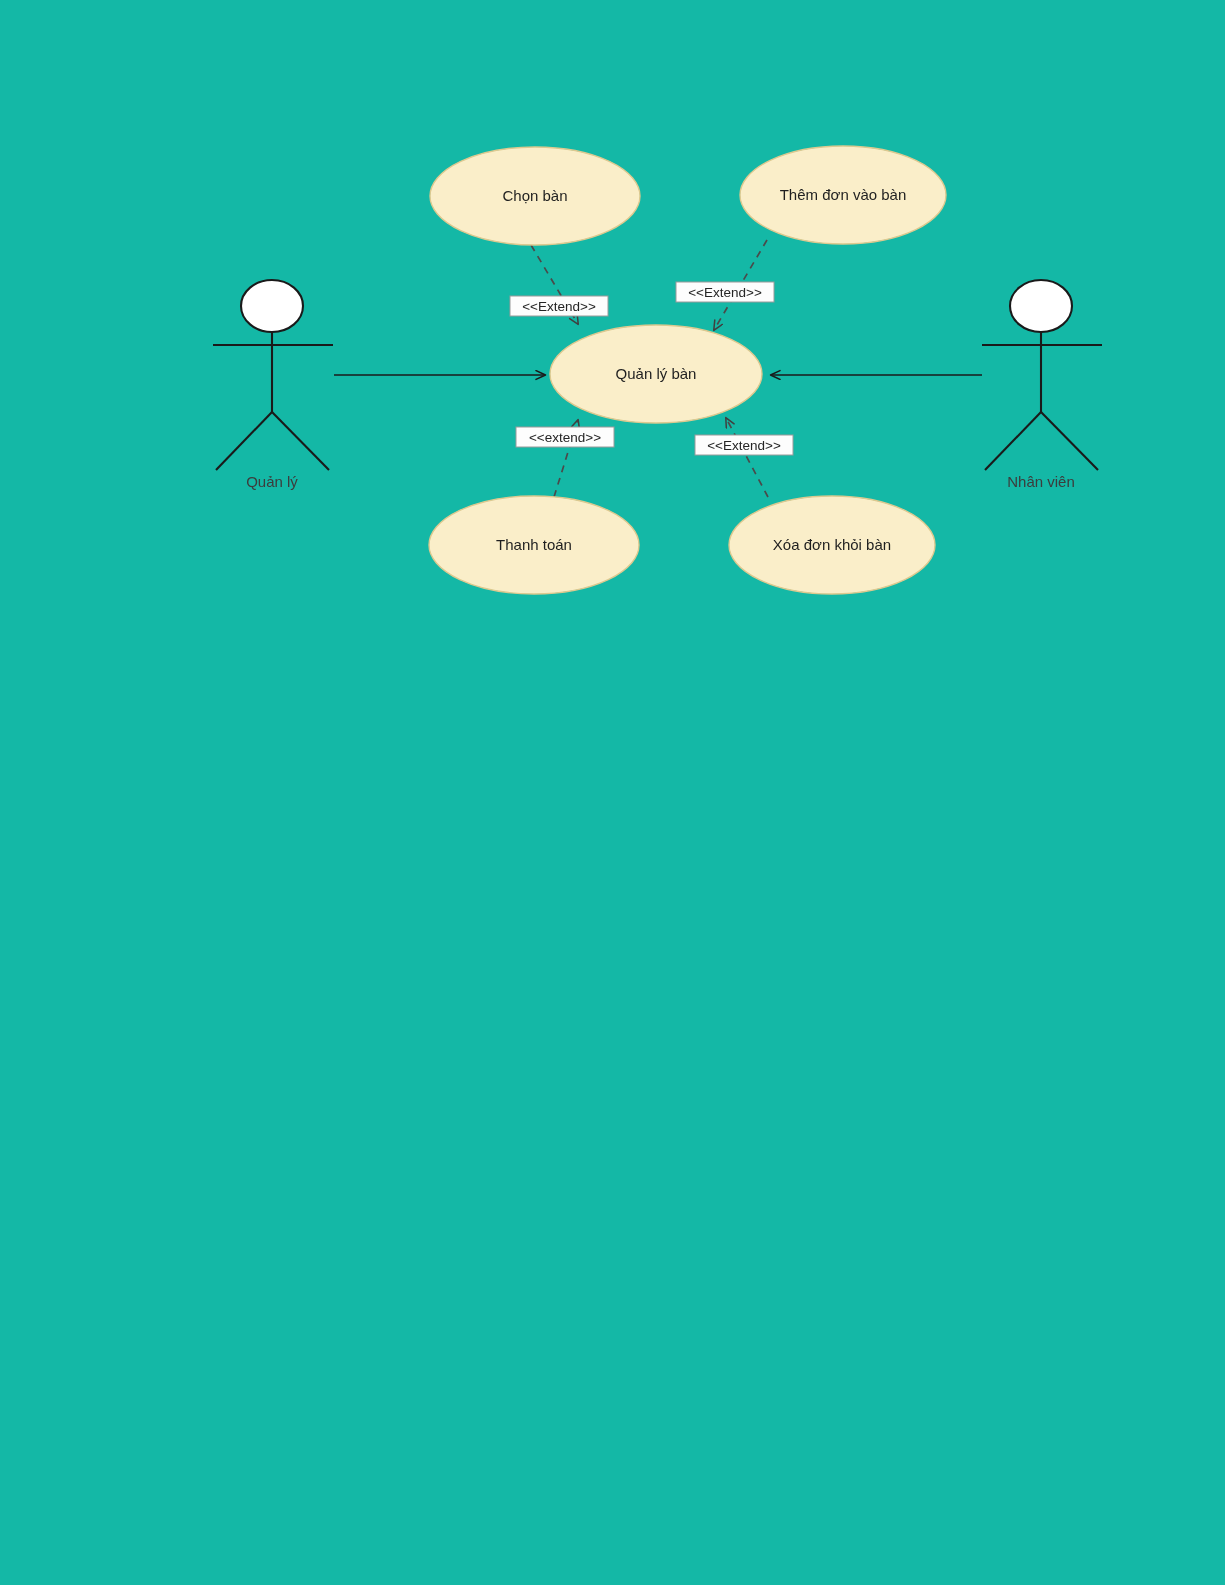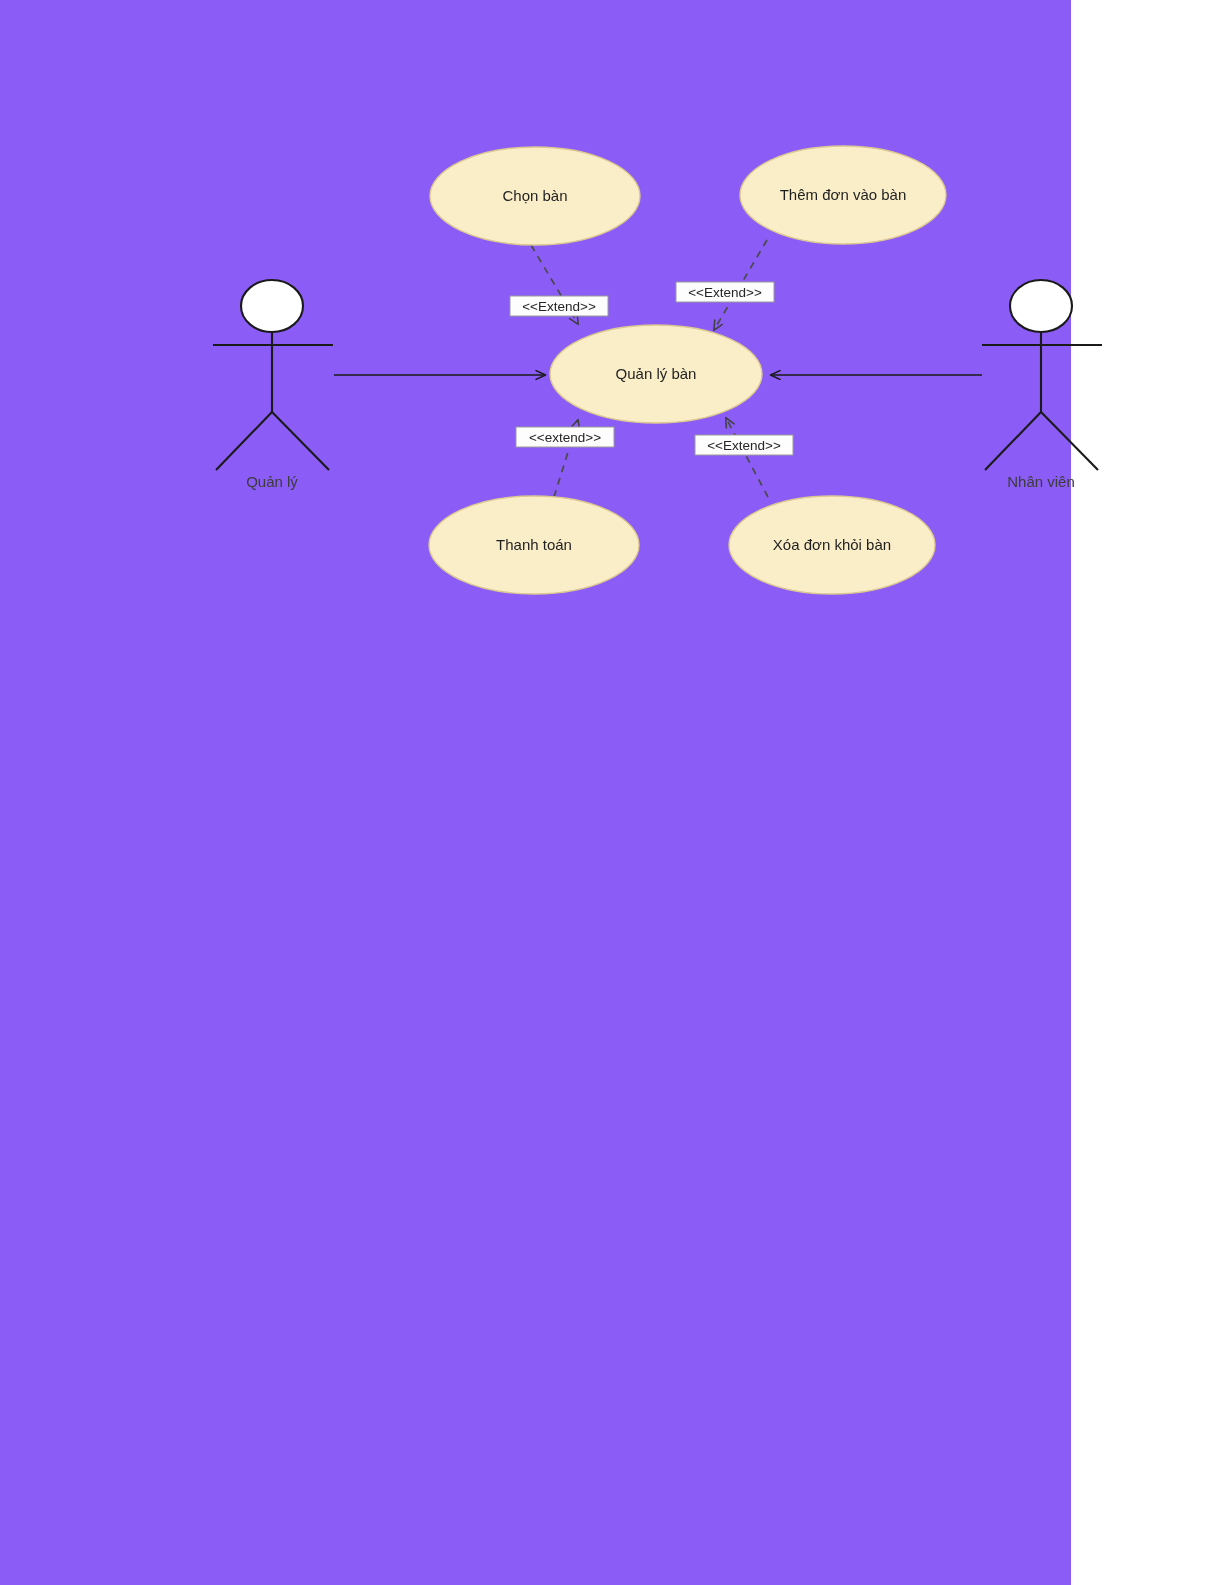--- a/index.html
+++ b/index.html
@@ -9,23 +9,23 @@
     background: #ffffff;
   }
   body {
     width: 1225px;
     height: 1585px;
     font-family: "Liberation Sans", sans-serif;
     overflow: hidden;
   }
   #diagram-canvas {
     position: relative;
-    width: 1071px;
+    width: 1225px;
     height: 1585px;
-    background: #8b5cf6;
+    background: #14b8a6;
   }
   svg.diagram-svg {
     position: absolute;
     top: 0;
     left: 0;
     width: 1225px;
     height: 1585px;
     display: block;
   }
   .uc-ellipse {

